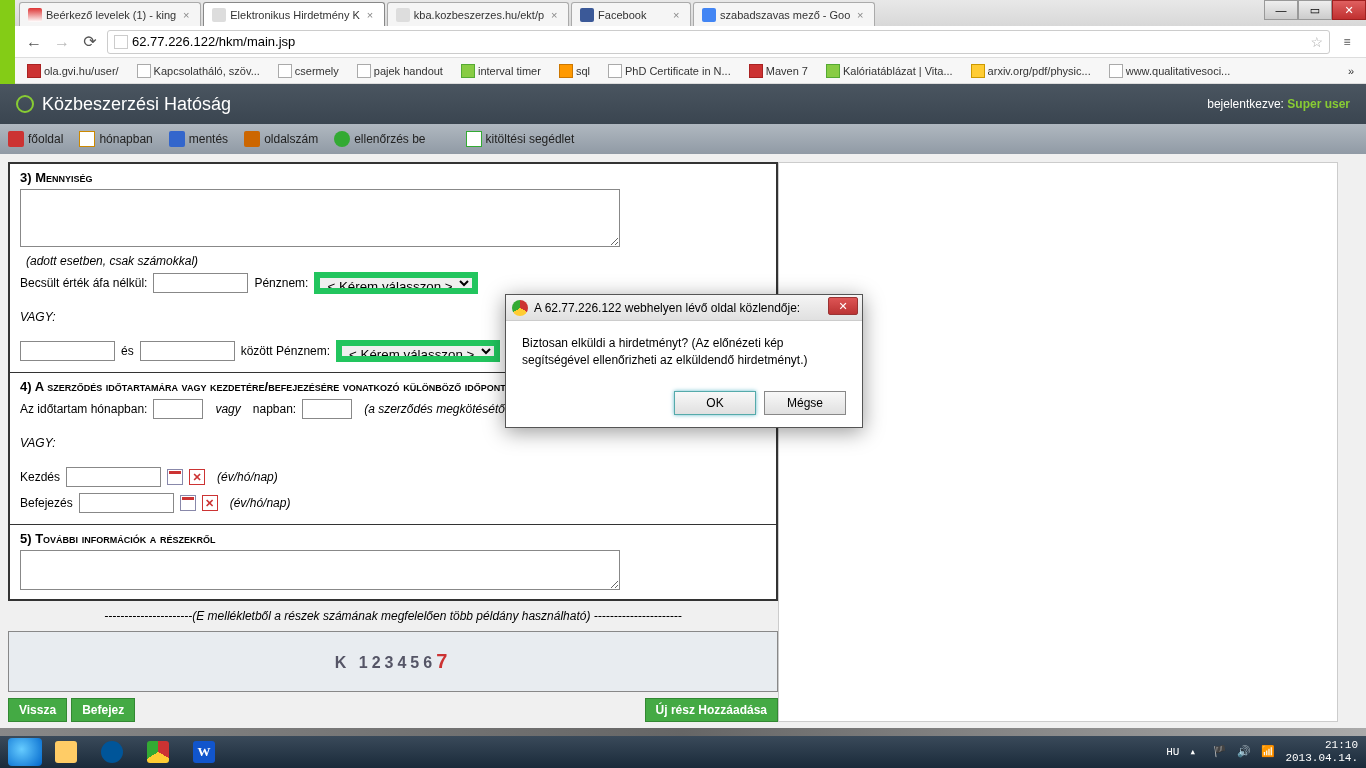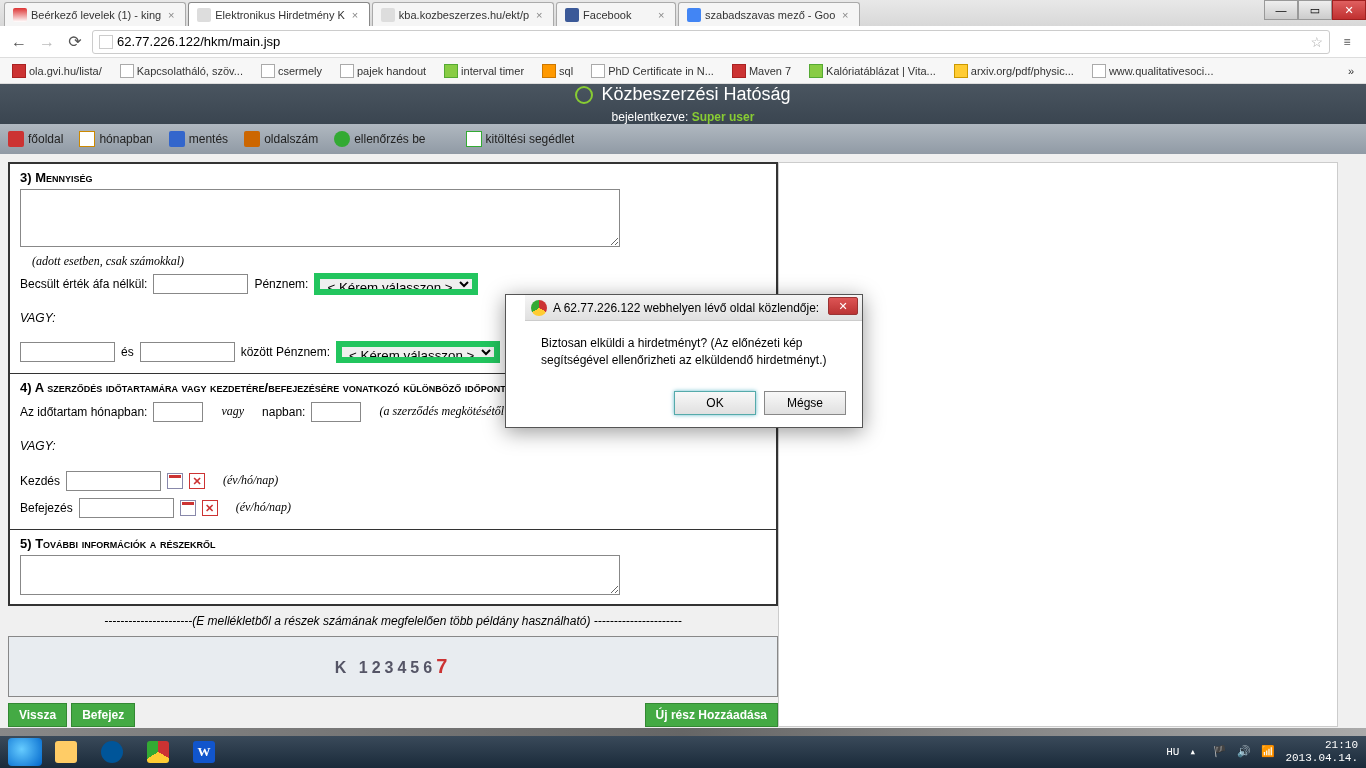--- a/index.html
+++ b/index.html
@@ -1,19 +1,19 @@
 <!DOCTYPE html>
 <html><head>
 <meta charset="utf-8">
 <style>
   * { box-sizing: border-box; margin: 0; padding: 0; }
   body { font-family: Arial, sans-serif; font-size: 12px; background: #f0f0f0; width: 1366px; height: 768px; overflow: hidden; position: relative; }
   
   
-  .browser-chrome { background: #84cc16; }
+  .browser-chrome { background: #84cc16; padding-left: 15px; }
   .tab-bar { height: 26px; background: linear-gradient(#e8e8e8, #d8d8d8); display: flex; align-items: flex-end; padding-left: 4px; position: relative; }
   .tab { height: 24px; background: #f5f5f5; border: 1px solid #aaa; border-bottom: none; border-radius: 3px 3px 0 0; padding: 4px 8px; margin-right: 2px; display: flex; align-items: center; gap: 4px; font-size: 11px; max-width: 190px; min-width: 120px; cursor: pointer; color: #333; }
   .tab.active { background: #fff; border-color: #888; }
   .tab-favicon { width: 14px; height: 14px; flex-shrink: 0; display: inline-block; background: #ddd; border-radius: 2px; }
   .tab-title { overflow: hidden; text-overflow: ellipsis; white-space: nowrap; flex: 1; }
   .tab-close { width: 12px; height: 12px; min-width: 12px; text-align: center; color: #888; cursor: pointer; }
   .window-controls { position: absolute; right: 0; top: 0; display: flex; }
   .win-btn { width: 34px; height: 20px; border: 1px solid #999; background: linear-gradient(#eee,#ccc); text-align: center; font-size: 11px; line-height: 18px; cursor: pointer; }
   .win-btn.close { background: linear-gradient(#e06060,#c03030); color: #fff; border-color: #a02020; }
   
@@ -26,21 +26,21 @@
   
   .bookmarks-bar { height: 26px; display: flex; align-items: center; padding: 0 8px; gap: 10px; background: #f7f7f7; border-bottom: 1px solid #ddd; font-size: 11px; }
   .bookmark { display: flex; align-items: center; gap: 3px; cursor: pointer; color: #333; white-space: nowrap; padding: 2px 4px; }
   .bookmark-icon { width: 14px; height: 14px; display: inline-block; border: 1px solid #aaa; background: #fff; }
   .bookmark-icon.colored { background: #8c4; border-color: #5a3; }
   .bookmark-icon.pma { background: #f90; border-color: #c70; }
   .bookmark-icon.red { background: #c33; border-color: #a22; }
   .bookmark-icon.yellow { background: #fc3; border-color: #c90; }
   
   
-  .page-header { height: 40px; background: linear-gradient(#4a5560, #3a4550); display: flex; align-items: center; justify-content: space-between; padding: 0 16px; color: #fff; flex-direction: column; }
+  .page-header { height: 40px; background: linear-gradient(#4a5560, #3a4550); display: flex; align-items: center; justify-content: space-between; padding: 0 16px; color: #fff; }
   .page-header-left { display: flex; align-items: center; gap: 8px; }
   .page-header-logo { width: 18px; height: 18px; border: 2px solid #8c3; border-radius: 50%; }
   .page-header-title { font-size: 18px; font-weight: normal; }
   .page-header-right { font-size: 12px; }
   .page-header-right .user { color: #8c3; font-weight: bold; }
   
   .app-toolbar { height: 30px; background: linear-gradient(#b0b8c0, #909aa5); display: flex; align-items: center; padding: 0 8px; gap: 16px; font-size: 12px; }
   .toolbar-item { display: flex; align-items: center; gap: 4px; cursor: pointer; color: #222; }
   .toolbar-icon { width: 16px; height: 16px; display: inline-block; }
   .ti-home { background: #c33; border-radius: 2px; }
@@ -53,21 +53,21 @@
   .content-wrap { padding: 8px; display: flex; }
   .form-col { width: 770px; }
   .side-col { width: 560px; background: #fff; border: 1px solid #ccc; min-height: 540px; }
   
   .form-box { border: 2px solid #333; background: #fff; margin-bottom: 2px; }
   .section { border-bottom: 1px solid #333; padding: 6px 10px; }
   .section:last-child { border-bottom: none; }
   .section-title { font-weight: bold; font-size: 13px; margin-bottom: 4px; font-variant: small-caps; }
   .form-textarea { width: 600px; height: 58px; border: 1px solid #888; resize: both; font-family: inherit; }
   .form-textarea.small { height: 40px; }
-  .hint { font-style: italic; margin: 4px 12px; font-family: Liberation Serif, serif; }
+  .hint { font-style: italic; margin: 4px 6px; }
   .row { display: flex; align-items: center; gap: 6px; margin: 4px 0; flex-wrap: wrap; }
   .row label { white-space: nowrap; }
   .txt-small { width: 95px; height: 20px; border: 1px solid #888; padding: 0 3px; }
   .txt-tiny { width: 50px; height: 20px; border: 1px solid #888; padding: 0 3px; }
   .sel { height: 22px; border: 6px solid #22c55e; padding: 0 3px; font-family: inherit; }
   .cal-icon { width: 16px; height: 16px; display: inline-block; background: #fff; border: 1px solid #88a; cursor: pointer; position: relative; }
   .cal-icon::after { content: ""; position: absolute; top: 1px; left: 1px; right: 1px; height: 3px; background: #c33; }
   .del-icon { width: 16px; height: 16px; display: inline-block; border: 1px solid #c33; color: #c33; text-align: center; line-height: 14px; font-weight: bold; cursor: pointer; font-size: 11px; }
   .vagy { font-style: italic; margin: 16px 0; }
   
@@ -75,21 +75,21 @@
   
   .pager { border: 1px solid #888; background: #e8ecf0; text-align: center; padding: 18px; font-size: 16px; font-weight: bold; color: #556; letter-spacing: 4px; }
   .pager span { cursor: pointer; }
   .pager .cur { color: #c33; font-size: 20px; }
   
   .action-row { display: flex; justify-content: space-between; margin-top: 6px; }
   .action-left { display: flex; gap: 4px; }
   .btn-green { background: #4a4; color: #fff; border: 1px solid #383; padding: 4px 10px; font-size: 12px; font-weight: bold; cursor: pointer; }
   
   
-  .modal { position: absolute; left: 505px; top: 294px; width: 358px; background: #fff; border: 1px solid #555; box-shadow: 0 4px 20px rgba(0,0,0,0.4); z-index: 100; padding-left: 19px; }
+  .modal { position: absolute; left: 505px; top: 294px; width: 358px; background: #fff; border: 1px solid #555; box-shadow: 0 4px 20px rgba(0,0,0,0.4); z-index: 100; }
   .modal-title { height: 26px; background: linear-gradient(#f5f5f5,#e0e0e0); display: flex; align-items: center; padding: 0 6px; gap: 6px; font-size: 12px; border-bottom: 1px solid #ccc; position: relative; }
   .modal-favicon { width: 16px; height: 16px; border-radius: 50%; background: conic-gradient(#c33 0 33%, #fc3 33% 66%, #3a3 66% 100%); }
   .modal-close { position: absolute; right: 4px; top: 2px; width: 30px; height: 18px; background: linear-gradient(#d55,#b33); color: #fff; border: 1px solid #933; border-radius: 2px; text-align: center; line-height: 16px; font-size: 11px; cursor: pointer; }
   .modal-body { padding: 14px 16px; font-size: 12px; min-height: 60px; line-height: 1.4; }
   .modal-actions { padding: 8px 16px 12px; display: flex; justify-content: flex-end; gap: 8px; }
   .modal-btn { min-width: 82px; height: 24px; border: 1px solid #888; background: linear-gradient(#f8f8f8,#e0e0e0); cursor: pointer; font-size: 12px; }
   .modal-btn.primary { border: 1px solid #5aa; box-shadow: 0 0 4px #6bc; }
   
   
   .taskbar { position: absolute; bottom: 0; left: 0; right: 0; height: 32px; background: linear-gradient(#3a4a5a 0%, #1a2a3a 100%); display: flex; align-items: center; justify-content: space-between; padding: 0 8px; }
@@ -149,21 +149,21 @@
     <div class="address-bar">
       <span style="width:14px;height:14px;border:1px solid #ccc;display:inline-block"></span>
       <input type="text" value="62.77.226.122/hkm/main.jsp" style="">
       <span class="star-icon">☆</span>
     </div>
     <div class="wrench-icon">≡</div>
   </div>
   <div class="bookmarks-bar">
     <div class="bookmark">
         <span class="bookmark-icon red"></span>
-        <span>ola.gvi.hu/lista/</span>
+        <span>ola.gvi.hu/user/</span>
       </div>
     <div class="bookmark">
         <span class="bookmark-icon"></span>
         <span>Kapcsolatháló, szöv...</span>
       </div>
     <div class="bookmark">
         <span class="bookmark-icon"></span>
         <span>csermely</span>
       </div>
     <div class="bookmark">

